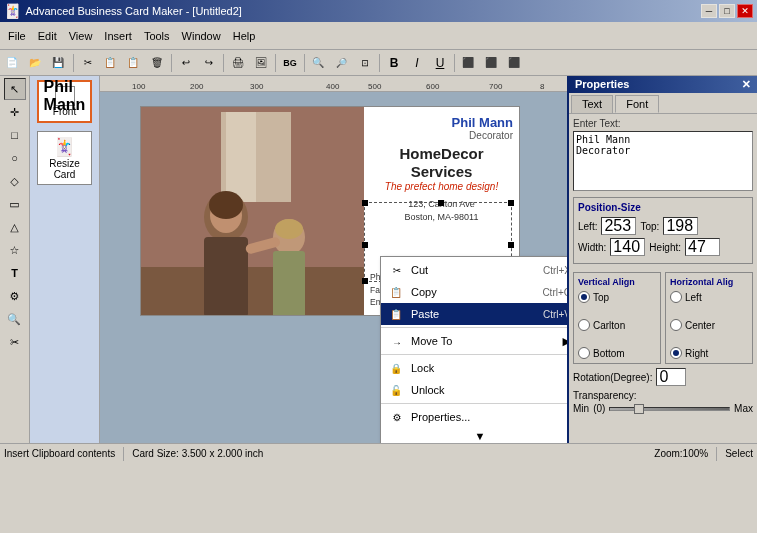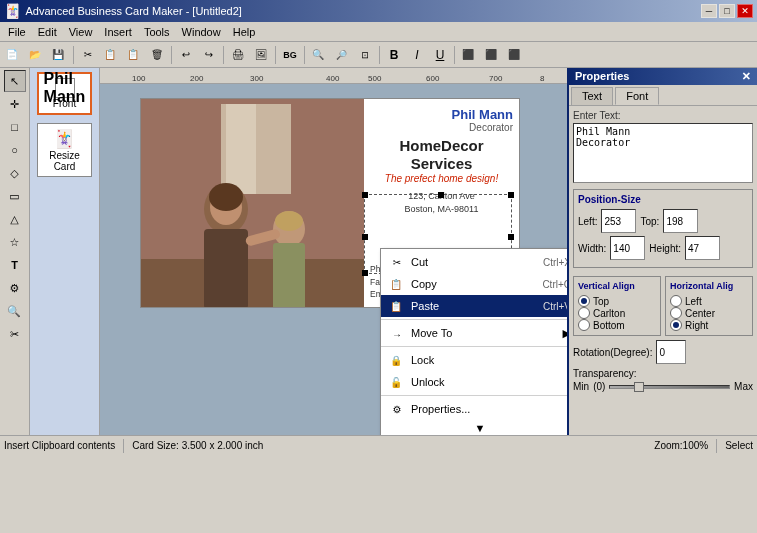--- a/index.html
+++ b/index.html
@@ -23,21 +23,21 @@
       font-size: 9px; cursor: pointer;
       border: 1px solid rgba(255,255,255,0.4);
     }
     .title-btn-min { background: #d4d0c8; color: black; }
     .title-btn-max { background: #d4d0c8; color: black; }
     .title-btn-close { background: #cc0000; color: white; }
 
     
     #menu-bar {
       background: #d4d0c8;
-      height: 20px;
+      height: 28px;
       display: flex;
       align-items: center;
       padding: 0 2px;
       border-bottom: 1px solid #a0a0a0;
     }
     .menu-item {
       padding: 2px 6px;
       cursor: pointer;
       font-size: 11px;
     }
@@ -329,26 +329,26 @@
     .props-section-title {
       font-size: 10px;
       font-weight: bold;
       margin-bottom: 4px;
       color: #000080;
     }
     .props-row { display: flex; align-items: center; gap: 4px; margin-bottom: 3px; }
     .props-input {
       border: 1px inset #888;
       background: white;
-      height: 24px;
-      font-size: 10px;
+      height: 18px;
+      font-size: 16px;
       padding: 0 2px;
     }
     .props-input-sm { width: 35px; }
-    .props-radio-group { display: flex; flex-direction: column; gap: 0; font-size: 10px; }
+    .props-radio-group { display: flex; flex-direction: column; gap: 16px; font-size: 10px; }
     .props-radio { display: flex; align-items: center; gap: 3px; cursor: pointer; }
     .radio-dot {
       width: 12px; height: 12px;
       border: 1px solid #666;
       border-radius: 50%;
       display: flex; align-items: center; justify-content: center;
       background: white;
     }
     .radio-dot.selected::after {
       content: '';

